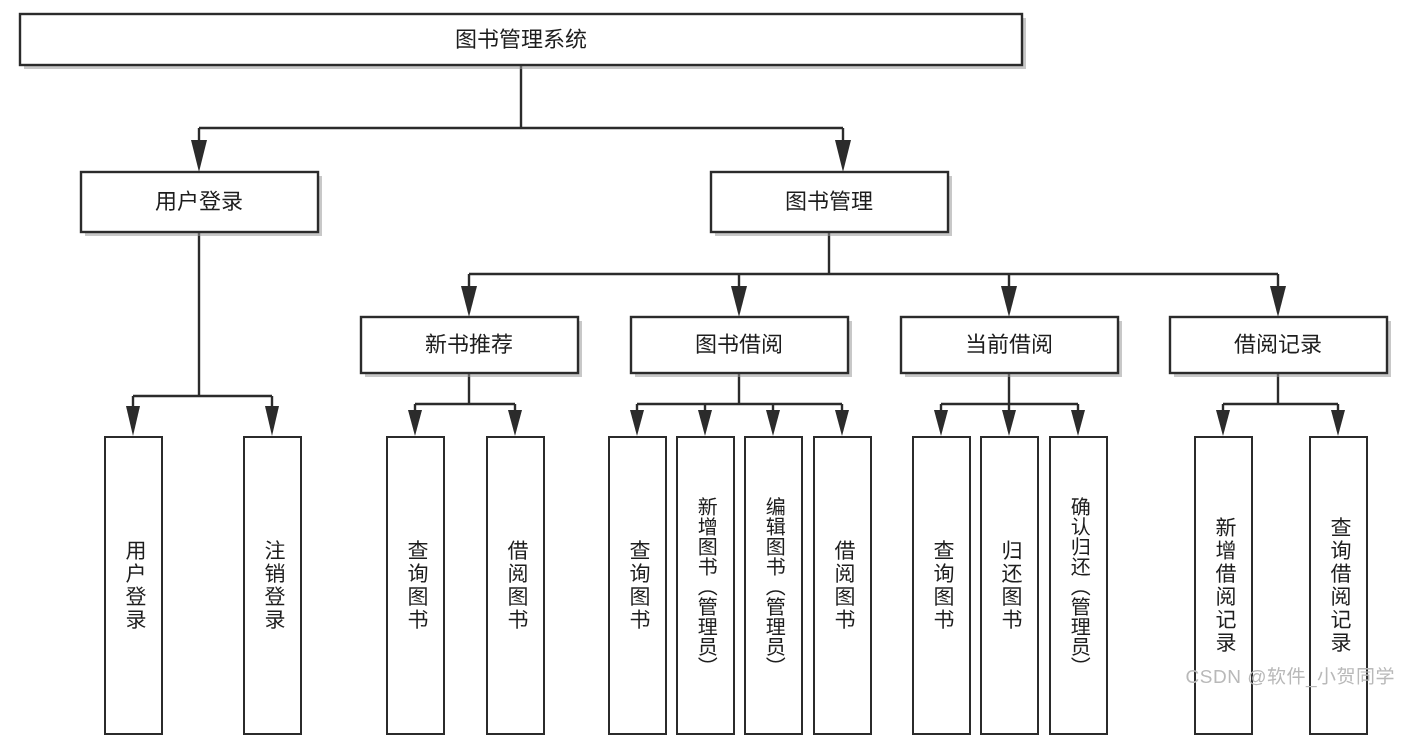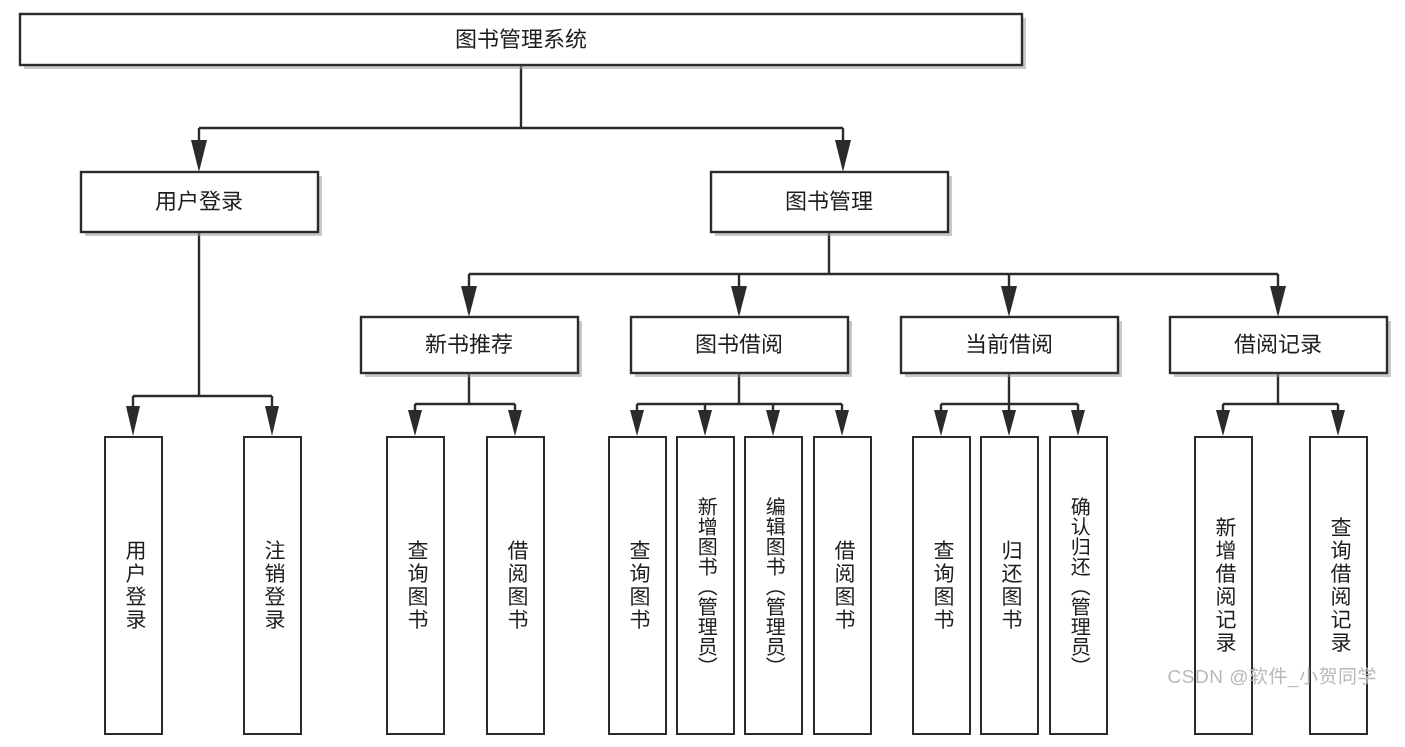--- a/index.html
+++ b/index.html
@@ -86,21 +86,21 @@
     color: #1d1d1d;
     white-space: nowrap;
     text-align: center;
   }
   .leaf-text.compact {
     font-size: 20px;
     letter-spacing: 0px;
   }
   .watermark {
     position: absolute;
-    right: 28px;
+    right: 10px;
     bottom: 4px;
     font-family: "Liberation Sans", "DejaVu Sans", sans-serif;
     font-size: 19px;
     color: #b9b9b9;
     letter-spacing: 0.5px;
     white-space: nowrap;
     user-select: none;
   }
 </style>
 </head>

